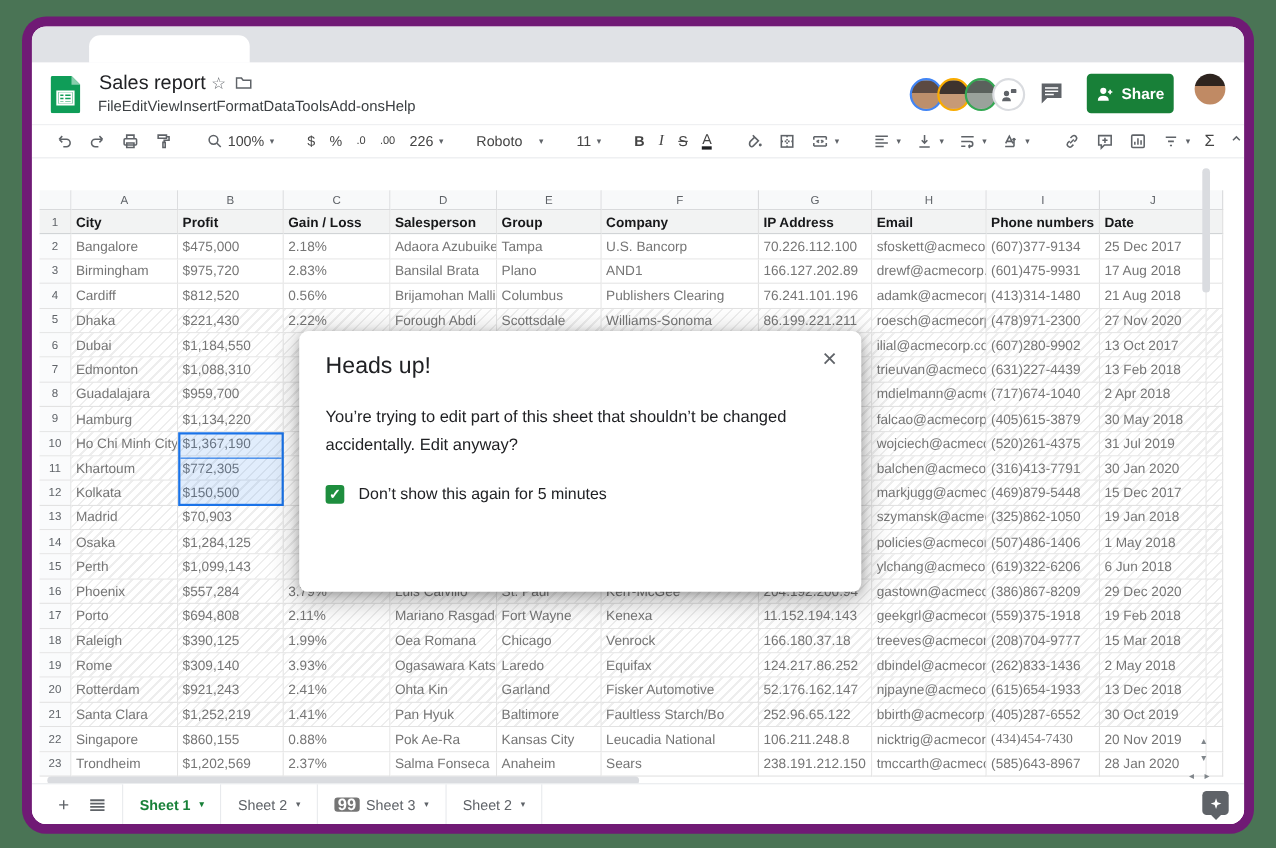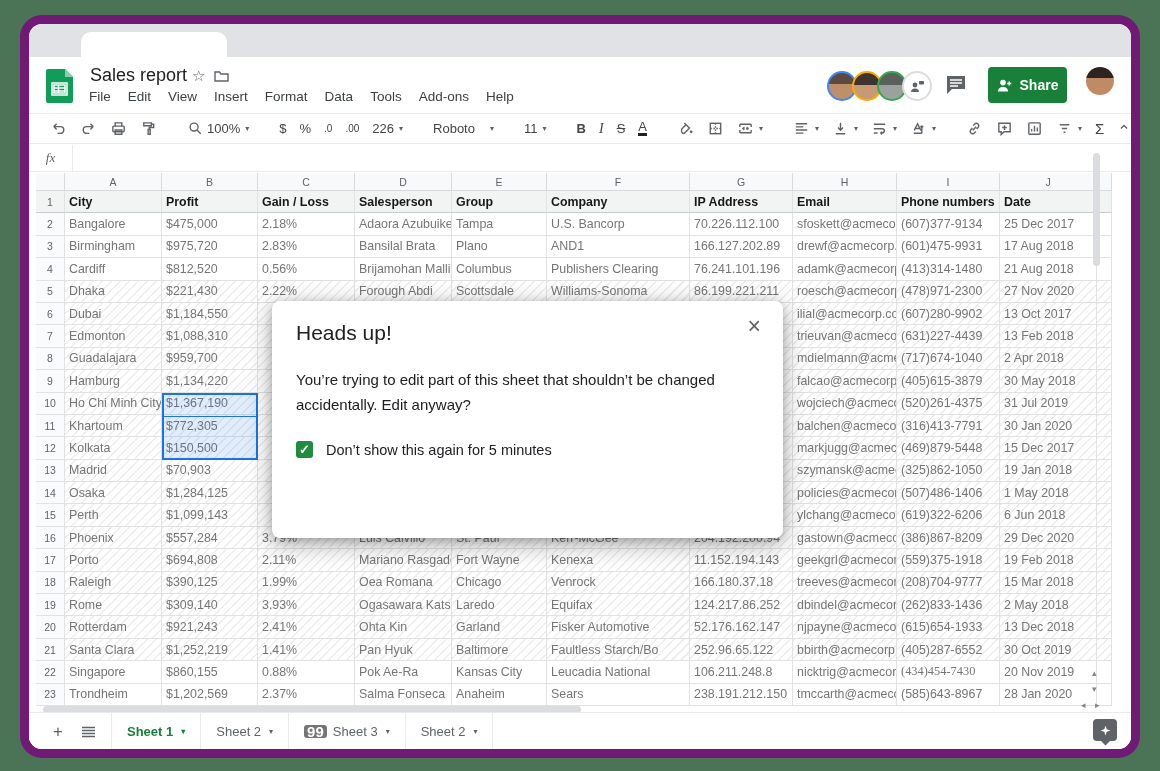--- a/index.html
+++ b/index.html
@@ -9,21 +9,21 @@
   .win{position:absolute;left:9px;top:9px;right:9px;bottom:9px;border-radius:13px;overflow:hidden;background:#fff;}
   .chrome{position:relative;height:33px;background:#e0e2e6;}
   .browser-tab{position:absolute;left:52px;top:8px;width:146px;height:25px;background:#fff;border-radius:10px 10px 0 0;}
   .app{position:relative;height:692px;background:#fff;}
 
   
   .hdr{position:absolute;left:0;top:0;width:100%;height:56px;border-bottom:1px solid #e8eaed;background:#fff;}
   .logo{position:absolute;left:17px;top:12px;}
   .doc-title{position:absolute;left:61px;top:8px;font-size:18px;color:#202124;}
   .title-icons{position:absolute;left:163px;top:10px;color:#5f6368;font-size:15px;display:flex;gap:9px;align-items:center;}
-  .menubar{position:absolute;left:60px;top:32px;display:flex;gap:17px;font-size:13.5px;color:#3c4043;text-align:right;}
+  .menubar{position:absolute;left:60px;top:32px;display:flex;font-size:13.5px;color:#3c4043;text-align:right;}
   .menu-item{cursor:default;}
   .collab{position:absolute;left:798px;top:14px;display:flex;}
   .av{width:26px;height:26px;border-radius:50%;border:2px solid;margin-left:-5px;background:linear-gradient(180deg,#6d564c 0 46%,#c8a17e 46%);}
   .av1{border-color:#4285f4;margin-left:0;background:linear-gradient(180deg,#5c4a42 0 44%,#bd8f6b 44%);}
   .av2{border-color:#f9ab00;background:linear-gradient(180deg,#3e332e 0 48%,#c79a76 48%);}
   .av3{border-color:#34a853;background:linear-gradient(180deg,#5a615c 0 46%,#9aa29b 46%);}
   .av4{border-color:#dadce0;background:#fff;display:flex;align-items:center;justify-content:center;color:#5f6368;font-size:12px;}
   .cmticon{position:absolute;left:916px;top:18px;}
   .share-btn{position:absolute;left:959px;top:10px;width:79px;height:36px;background:#188038;border-radius:4px;color:#fff;display:flex;align-items:center;justify-content:center;gap:7px;font-size:14px;font-weight:700;}
   .me-av{position:absolute;left:1057px;top:10px;width:28px;height:28px;border-radius:50%;background:linear-gradient(180deg,#2e241f 0 40%,#c08a64 40%);}
@@ -330,24 +330,20 @@
               <span class="dd">▾</span>
             </span>
             <span class="titem">
               <span class="tl-sigma">Σ</span>
             </span>
             <span class="collapse"><svg width="14" height="14" viewBox="0 0 18 18" fill="none" stroke="#5f6368" stroke-width="1.7">
                 <path d="M5 11 L9 7 L13 11"></path>
               </svg></span>
           </div>
 
-    <div class="fxbar">
-      <div class="fx">fx</div>
-      <input class="fxinput" value="" style="">
-    </div>
 
     <div class="grid">
       <div id="gridrows">
               <div class="grow">
                 <div class="gc ghead" style="width: 29px;"></div>
                 <div class="gc ghead" style="width: 97px;">A</div>
                 <div class="gc ghead" style="width: 96px;">B</div>
                 <div class="gc ghead" style="width: 97px;">C</div>
                 <div class="gc ghead" style="width: 97px;">D</div>
                 <div class="gc ghead" style="width: 95px;">E</div>

